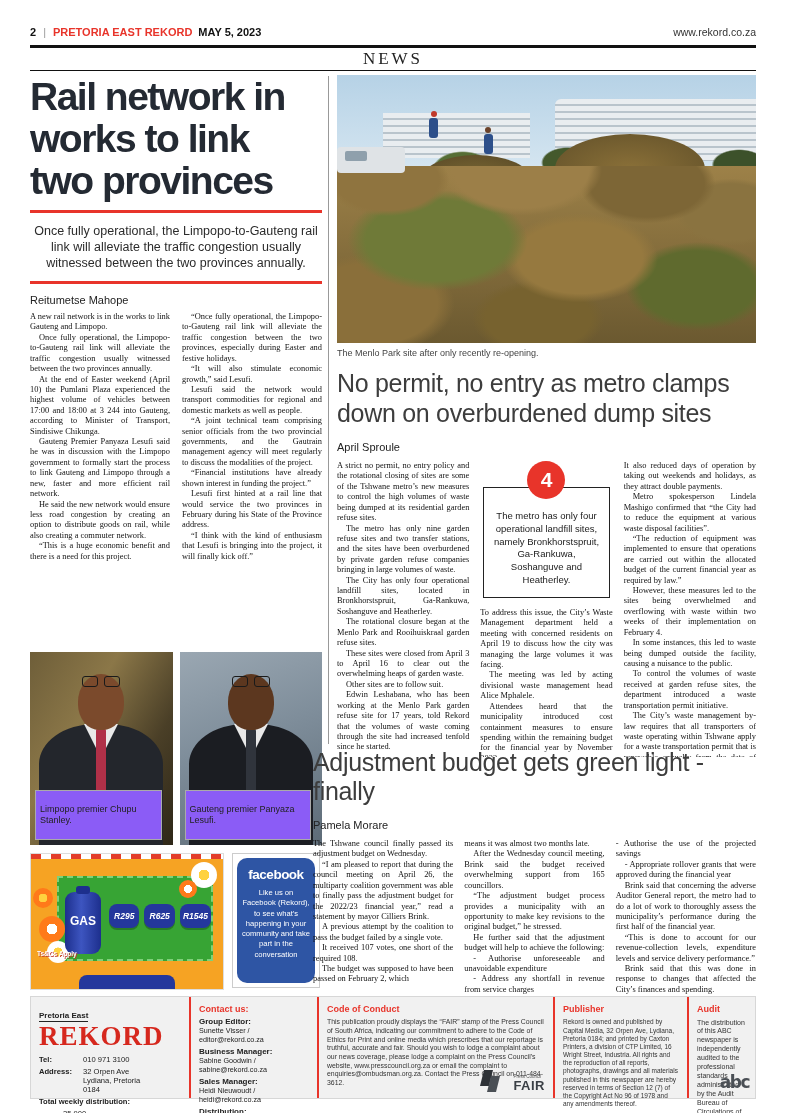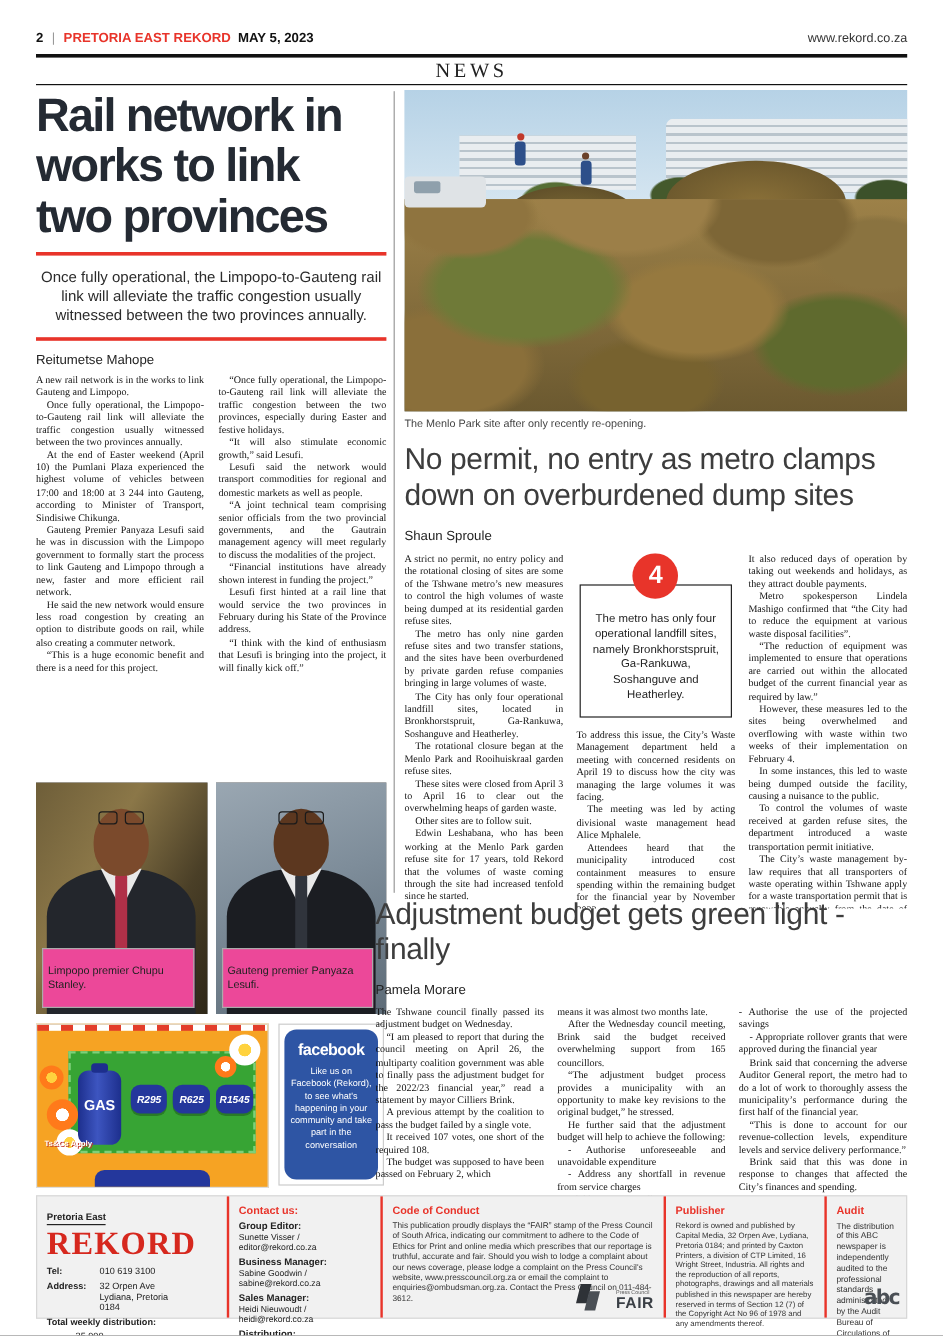--- a/index.html
+++ b/index.html
@@ -36,21 +36,21 @@
   .hd2{background:#5c371f;}
   .glasses{position:absolute;top:24px;left:50%;transform:translateX(-50%);width:40px;height:10px;}
   .glasses:before,.glasses:after{content:"";position:absolute;top:0;width:14px;height:9px;border:1.6px solid #1a1a1a;border-radius:3px;}
   .glasses:before{left:1px;} .glasses:after{right:1px;}
   .suit{position:absolute;left:50%;transform:translateX(-50%);top:72px;width:124px;height:122px;border-radius:56px 56px 0 0/40px 40px 0 0;}
   .st1{background:#23262c;} .st2{background:#1b1d22;}
   .shirt{position:absolute;left:50%;transform:translateX(-50%);top:72px;width:0;height:0;
          border-left:17px solid transparent;border-right:17px solid transparent;border-top:34px solid #e9e9e9;}
   .tie1{position:absolute;left:50%;transform:translateX(-50%);top:76px;width:10px;height:70px;background:#b03048;border-radius:3px;}
   .tie2{position:absolute;left:50%;transform:translateX(-50%);top:76px;width:10px;height:70px;background:#30343c;border-radius:3px;}
-  .pic figcaption{position:absolute;left:5px;bottom:5px;background:#ec4899;border:1px solid #aaa;color:#222;
+  .pic figcaption{position:absolute;left:5px;bottom:5px;background:#8b5cf6;border:1px solid #aaa;color:#222;
         font-size:9px;line-height:1.25;padding:13px 4px;max-width:82%;}
   
   .ads{position:absolute;left:30px;top:853px;width:292px;height:135px;display:flex;gap:8px;}
   .ad-gas{position:relative;width:192px;height:135px;background:#f6a323;overflow:hidden;border:1px solid #ddd;}
   .ad-gas .awning{position:absolute;top:0;left:0;right:0;height:5px;
         background:repeating-linear-gradient(90deg,#e33d2a 0 10px,#fff 10px 20px);}
   .ad-gas .green{position:absolute;left:26px;right:10px;top:22px;bottom:28px;background:#37a434;border:2px dashed #7fd07a;}
   .cyl{position:absolute;left:34px;top:38px;width:36px;height:62px;background:linear-gradient(90deg,#1d2f8d,#3d55c0 45%,#1d2f8d);border-radius:9px;}
   .cyl:before{content:"";position:absolute;top:-6px;left:11px;width:14px;height:8px;background:#1d2f8d;border-radius:3px;}
   .cyl .gas-label{position:absolute;top:22px;left:0;right:0;text-align:center;color:#fff;font-weight:bold;font-size:12px;}
@@ -255,21 +255,21 @@
       <div class="heap"></div>
       <div class="truck"></div>
       <div class="worker w1"></div>
       <div class="worker w2"></div>
     </div>
     <div class="photo-cap">The Menlo Park site after only recently re-opening.</div>
     <div class="h2">
         <div>No permit, no entry as metro clamps</div>
         <div>down on overburdened dump sites</div>
       </div>
-    <div class="byline2">Shaun Sproule</div>
+    <div class="byline2">April Sproule</div>
     <div class="dumpcols bodytext">
       <div class="col">
           <p>A strict no permit, no entry policy and the rotational closing of sites are some of the Tshwane metro’s new measures to control the high volumes of waste being dumped at its residential garden refuse sites.</p>
           <p>The metro has only nine garden refuse sites and two transfer stations, and the sites have been overburdened by private garden refuse companies bringing in large volumes of waste.</p>
           <p>The City has only four operational landfill sites, located in Bronkhorstspruit, Ga-Rankuwa, Soshanguve and Heatherley.</p>
           <p>The rotational closure began at the Menlo Park and Rooihuiskraal garden refuse sites.</p>
           <p>These sites were closed from April 3 to April 16 to clear out the overwhelming heaps of garden waste.</p>
           <p>Other sites are to follow suit.</p>
           <p>Edwin Leshabana, who has been working at the Menlo Park garden refuse site for 17 years, told Rekord that the volumes of waste coming through the site had increased tenfold since he started.</p>
         </div>
@@ -325,21 +325,21 @@
         </div>
     </div>
   </div>
 
   <div class="footer">
     <div class="fsec fs-brand">
       <span class="region">Pretoria East</span>
       <div class="rekord">REKORD</div>
       <div class="brandrow">
         <span class="lb">Tel:</span>
-        <span class="vl">010 619 3100</span>
+        <span class="vl">010 971 3100</span>
       </div>
       <div class="brandrow">
         <span class="lb">Address:</span>
         <span class="vl">32 Orpen Ave
 Lydiana, Pretoria
 0184</span>
       </div>
       <div class="brandrow">
         <span class="lb" style="width:auto;font-weight:bold;">Total weekly distribution:</span>
       </div>

